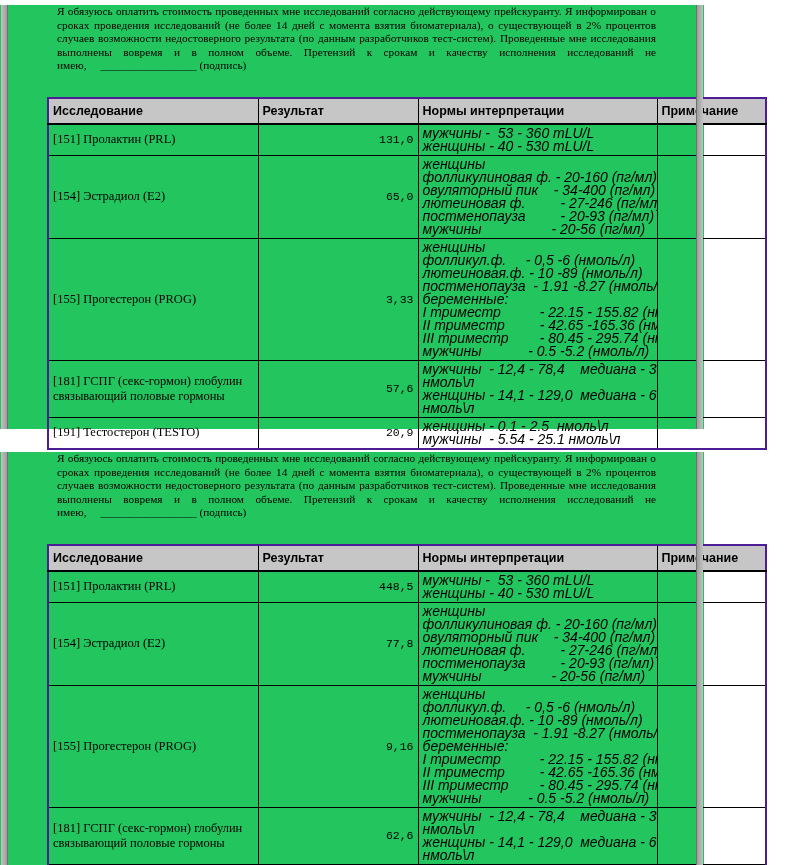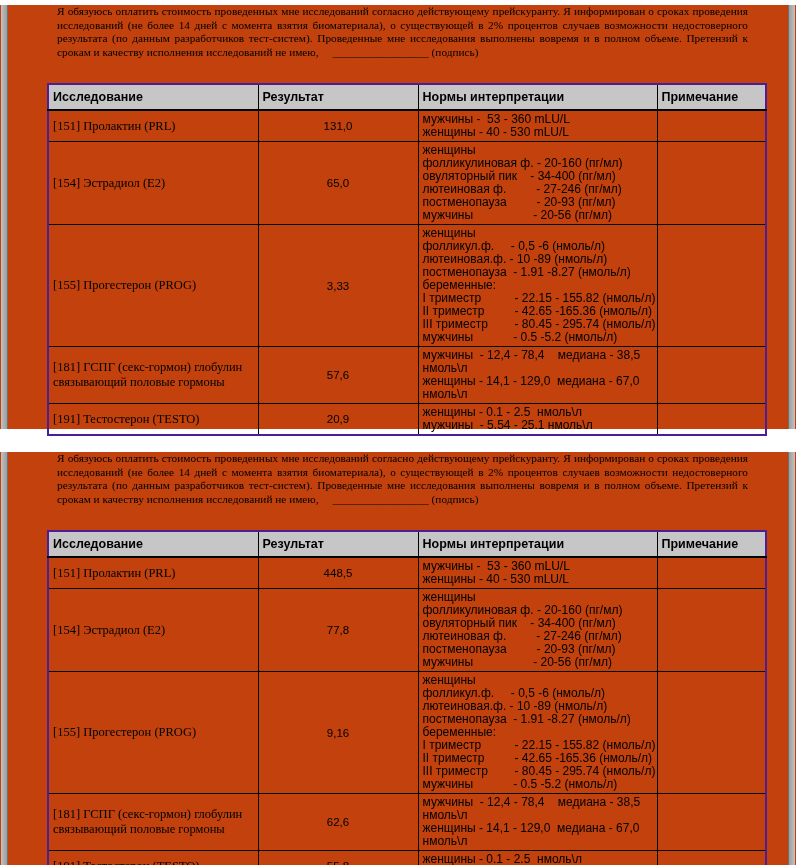--- a/index.html
+++ b/index.html
@@ -9,22 +9,22 @@
   }
   body {
     width: 807px;
     height: 865px;
     overflow: hidden;
     font-family: "Liberation Serif", serif;
     color: #000;
   }
   .page {
     position: relative;
-    width: 796px;
-    background: #c2410c;
+    width: 704px;
+    background: #22c55e;
   }
   .page-1 { height: 424px; }
   .page-gap { height: 18px; background: #ffffff; }
   .page-2 { height: 423px; }
   .page-edge-left {
     position: absolute;
     left: 1px; top: 0; bottom: 0;
     width: 6px;
     background: linear-gradient(to right, #c2c2c2, #9d9d9d);
     border-right: 1px solid #6f6f6f;
@@ -68,29 +68,30 @@
   .col-study   { width: 210px; }
   .col-result  { width: 160px; }
   .col-norms   { width: 239px; }
   .col-note    { width: 109px; }
   .study-cell {
     font-family: "Liberation Serif", serif;
     font-size: 12.5px;
     line-height: 15px;
   }
   .result-cell {
-    font-family: Liberation Sans, sans-serif;
+    font-family: Liberation Mono, monospace;
     font-size: 11.5px;
-    text-align: center;
+    text-align: right;
   }
   .norms-cell {
     font-family: "Liberation Sans", sans-serif;
-    font-size: 12px;
+    font-size: 14px;
     line-height: 13px;
     white-space: pre;
+    font-style: italic;
   }
   .note-cell { font-size: 11px; }
 </style>
 </head>
 <body>
 
 <div class="page page-1">
   <div class="page-edge-left"></div>
   <div class="page-edge-right"></div>
 

